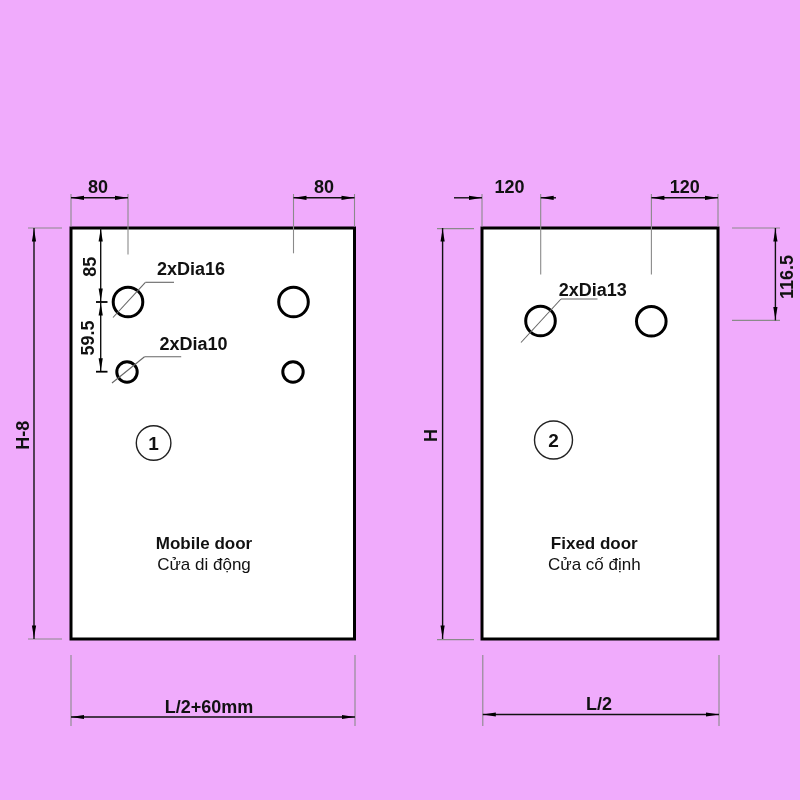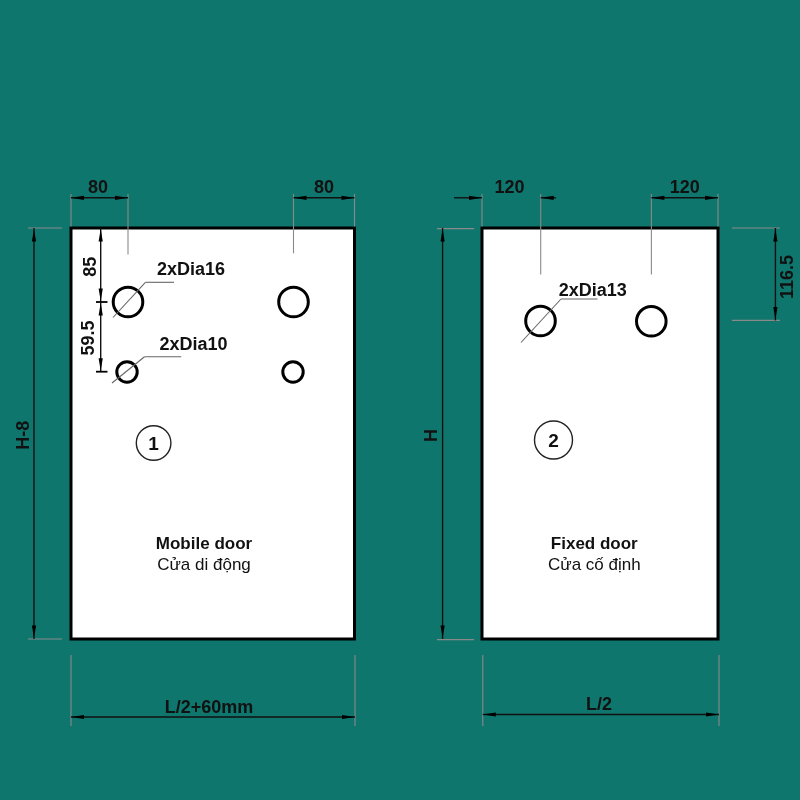--- a/index.html
+++ b/index.html
@@ -1,16 +1,16 @@
 <!DOCTYPE html>
 <html><head>
 <meta charset="utf-8">
 <style>
   html,body{margin:0;padding:0;background:#fff;}
-  .canvas{position:relative;width:800px;height:800px;background:#0f766e;overflow:hidden;}
+  .canvas{position:relative;width:800px;height:800px;background:#f0abfc;overflow:hidden;}
   svg{display:block;}
   text{font-family:"Liberation Sans",sans-serif;fill:#111;}
 </style>
 </head>
 <body>
 <div class="canvas">
 <svg width="800" height="800" viewBox="0 0 800 800">
 
 <g>
 <rect x="71" y="228" width="283.5" height="411" fill="#fff" stroke="#000" stroke-width="3"></rect>

